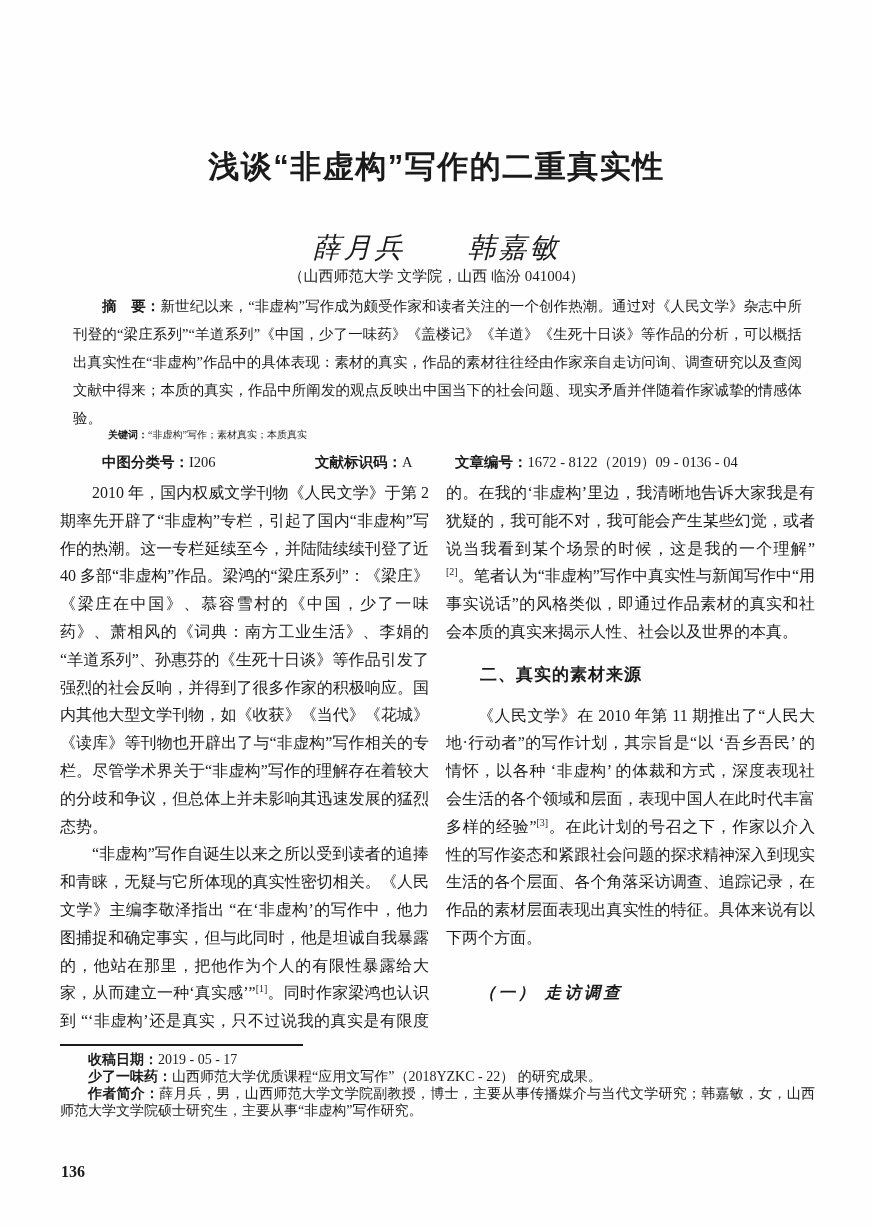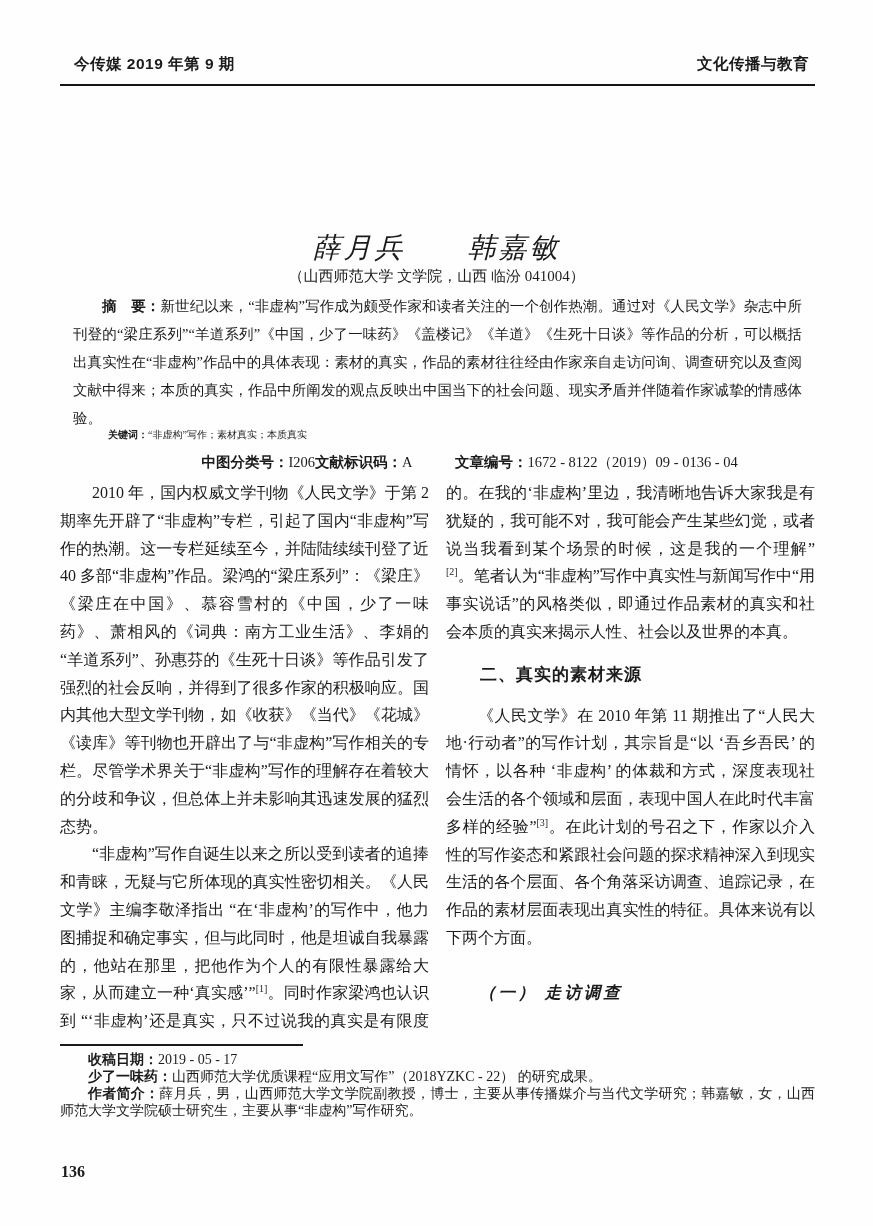--- a/index.html
+++ b/index.html
@@ -48,21 +48,21 @@
   .keywords{
     position:absolute;top:421px;left:75px;width:755px;
     box-sizing:border-box;padding:0 13px;text-indent:2em;
     font-size:10px;line-height:28px;
   }
   .meta-line{
     position:absolute;top:448px;left:60px;width:755px;
     box-sizing:border-box;padding:0 13px 0 42px;
     display:flex;font-size:14.5px;line-height:28px;
   }
-  .meta-line .m1{width:213px;text-align:right;}
+  .meta-line .m1{width:213px;}
   .meta-line .m2{width:140px;}
   .meta-line .m3{flex:1;}
   
   .columns{
     position:absolute;top:479px;left:60px;width:755px;height:566px;
     column-count:2;column-gap:17px;column-fill:auto;
     font-size:16px;line-height:27.8px;text-align:justify;
     overflow:hidden;
   }
   .columns p{margin:0;text-indent:2em;}
@@ -90,25 +90,22 @@
   .page-number{
     position:absolute;top:1163px;left:61px;
     font-weight:700;font-size:16px;
   }
 </style>
 </head>
 <body>
 
 <div class="page">
 
-  <div class="header">
-    <span>今传媒 2019 年第 9 期</span>
-    <span>文化传播与教育</span>
-  </div>
 
+  <div class="title">浅谈“非虚构”写作的二重真实性</div>
 
   <div class="authors">薛月兵　　韩嘉敏</div>
 
   <div class="affiliation">（山西师范大学 文学院，山西 临汾 041004）</div>
 
   <div class="abstract">
     <p><span class="blabel">摘　要：</span><span>新世纪以来，“非虚构”写作成为颇受作家和读者关注的一个创作热潮。通过对《人民文学》杂志中所刊登的“梁庄系列”“羊道系列”《中国，少了一味药》《盖楼记》《羊道》《生死十日谈》等作品的分析，可以概括出真实性在“非虚构”作品中的具体表现：素材的真实，作品的素材往往经由作家亲自走访问询、调查研究以及查阅文献中得来；本质的真实，作品中所阐发的观点反映出中国当下的社会问题、现实矛盾并伴随着作家诚挚的情感体验。</span></p>
   </div>
 
   <div class="keywords">

